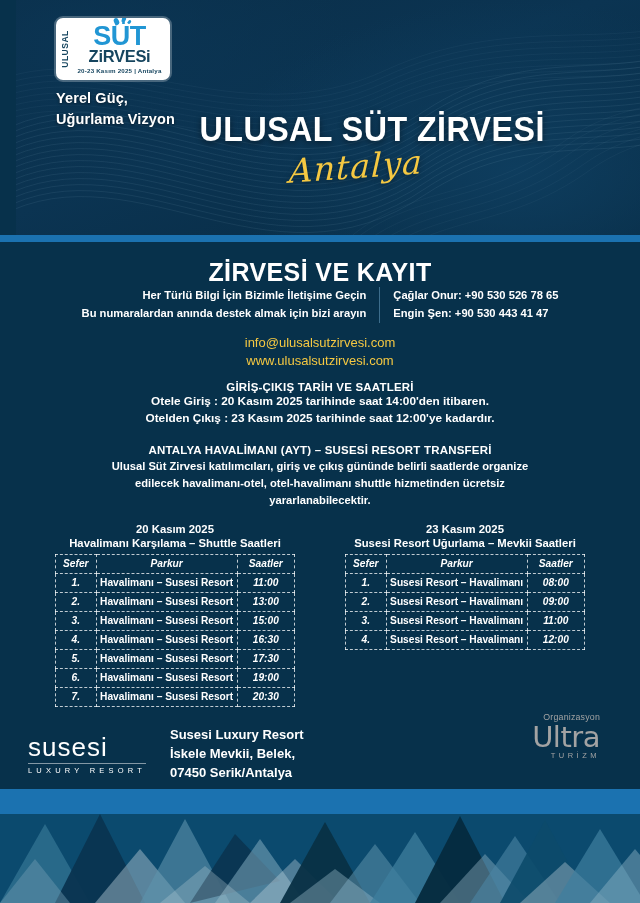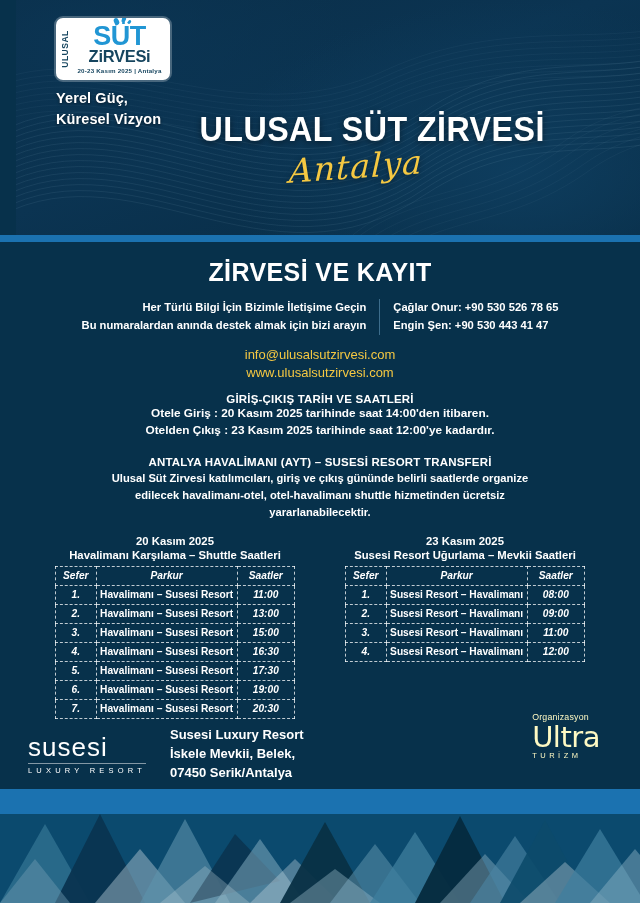--- a/index.html
+++ b/index.html
@@ -174,21 +174,21 @@
     font-size: 25px;
     font-weight: bold;
     letter-spacing: .4px;
     padding-top: 16px;
   }
 
   .contact-row {
     display: flex;
     justify-content: center;
     align-items: stretch;
-    margin-top: 12px;
+    margin-top: 0;
   }
   .cr-left {
     text-align: right;
     padding-right: 13px;
     font-size: 11.2px;
     font-weight: bold;
     line-height: 1.6;
     border-right: 1px solid #3c6d8c;
   }
   .cr-right {
@@ -304,22 +304,22 @@
     margin-left: 12px;
     padding-left: 12px;
     font-size: 13px;
     font-weight: bold;
     line-height: 1.45;
     color: #ffffff;
   }
   .ultra-blk {
     position: absolute;
     right: 40px; top: -10px;
-    text-align: left;
-    color: #fef9c3;
+    text-align: right;
+    color: #a3a3a3;
   }
   .ultra-org { font-size: 8.8px; letter-spacing: .2px; }
   .ultra-word {
     font-family: "DejaVu Sans", sans-serif;
     font-size: 29px;
     line-height: 1.05;
     letter-spacing: -.5px;
     font-weight: normal;
   }
   .ultra-sub {
@@ -402,21 +402,21 @@
             <i></i>
           </div>
         <div class="lb-sut">SÜT</div>
         <div class="lb-zirvesi">ZiRVESi</div>
         <div class="lb-date">20-23 Kasım 2025 | Antalya</div>
       </div>
     </div>
 
     <div class="slogan">
       <div>Yerel Güç,</div>
-      <div>Küresel Vizyon</div>
+      <div>Uğurlama Vizyon</div>
     </div>
 
     <div class="main-title">
       <div class="mt-line">ULUSAL SÜT ZİRVESİ</div>
       <div class="mt-script">Antalya</div>
     </div>
   </div>
 
   <div class="hdr-divider"></div>
 

